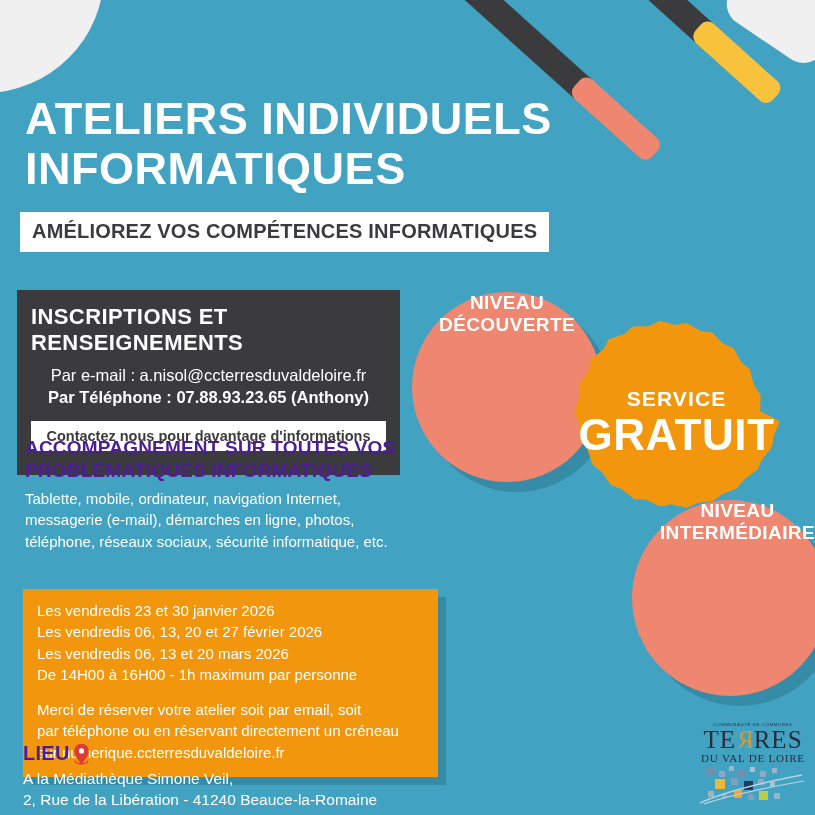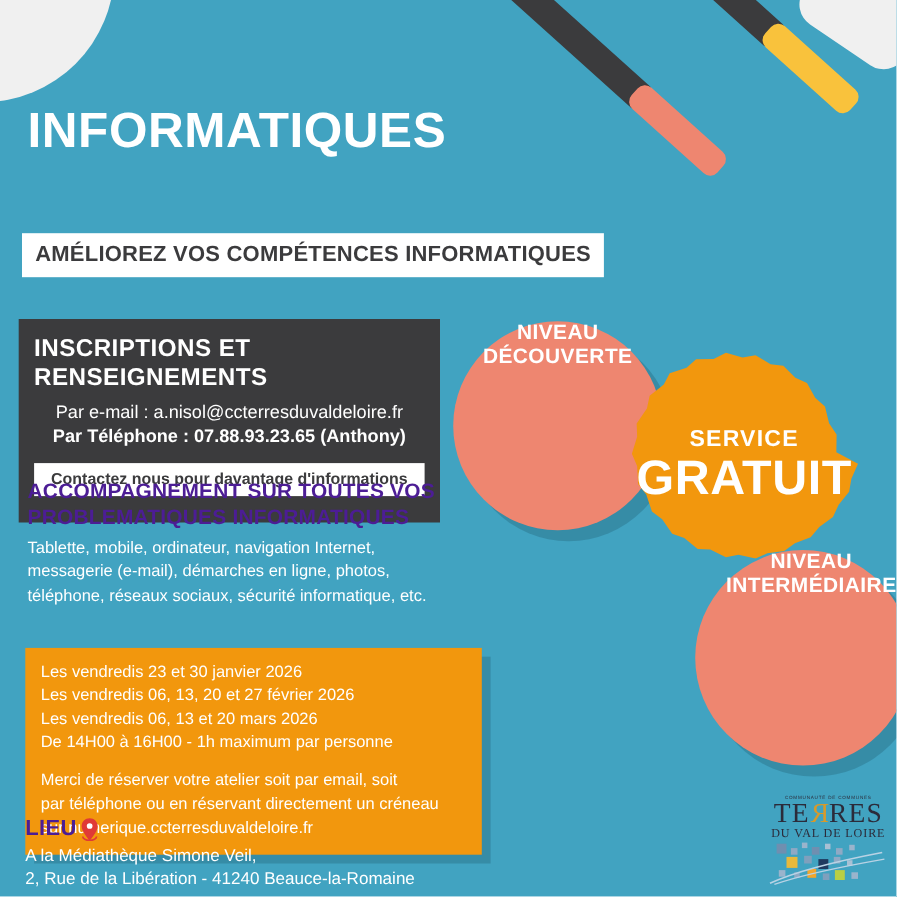--- a/index.html
+++ b/index.html
@@ -356,20 +356,21 @@
   <div class="badge-circle" id="badge-intermediaire">
     <div class="badge-text">
       <div>NIVEAU</div>
       <div>INTERMÉDIAIRE</div>
     </div>
   </div>
 
   <div id="content">
 
     <div id="main-title">
+      <div>ATELIERS INDIVIDUELS</div>
       <div>INFORMATIQUES</div>
     </div>
 
     <div id="subtitle-bar">AMÉLIOREZ VOS COMPÉTENCES INFORMATIQUES</div>
 
     <div id="contact-box">
       <div id="contact-title">INSCRIPTIONS ET RENSEIGNEMENTS</div>
       <div class="contact-line">Par e-mail : a.nisol@ccterresduvaldeloire.fr</div>
       <div class="contact-line bold">Par Téléphone : 07.88.93.23.65 (Anthony)</div>
       <div id="contact-cta">Contactez nous pour davantage d'informations</div>

